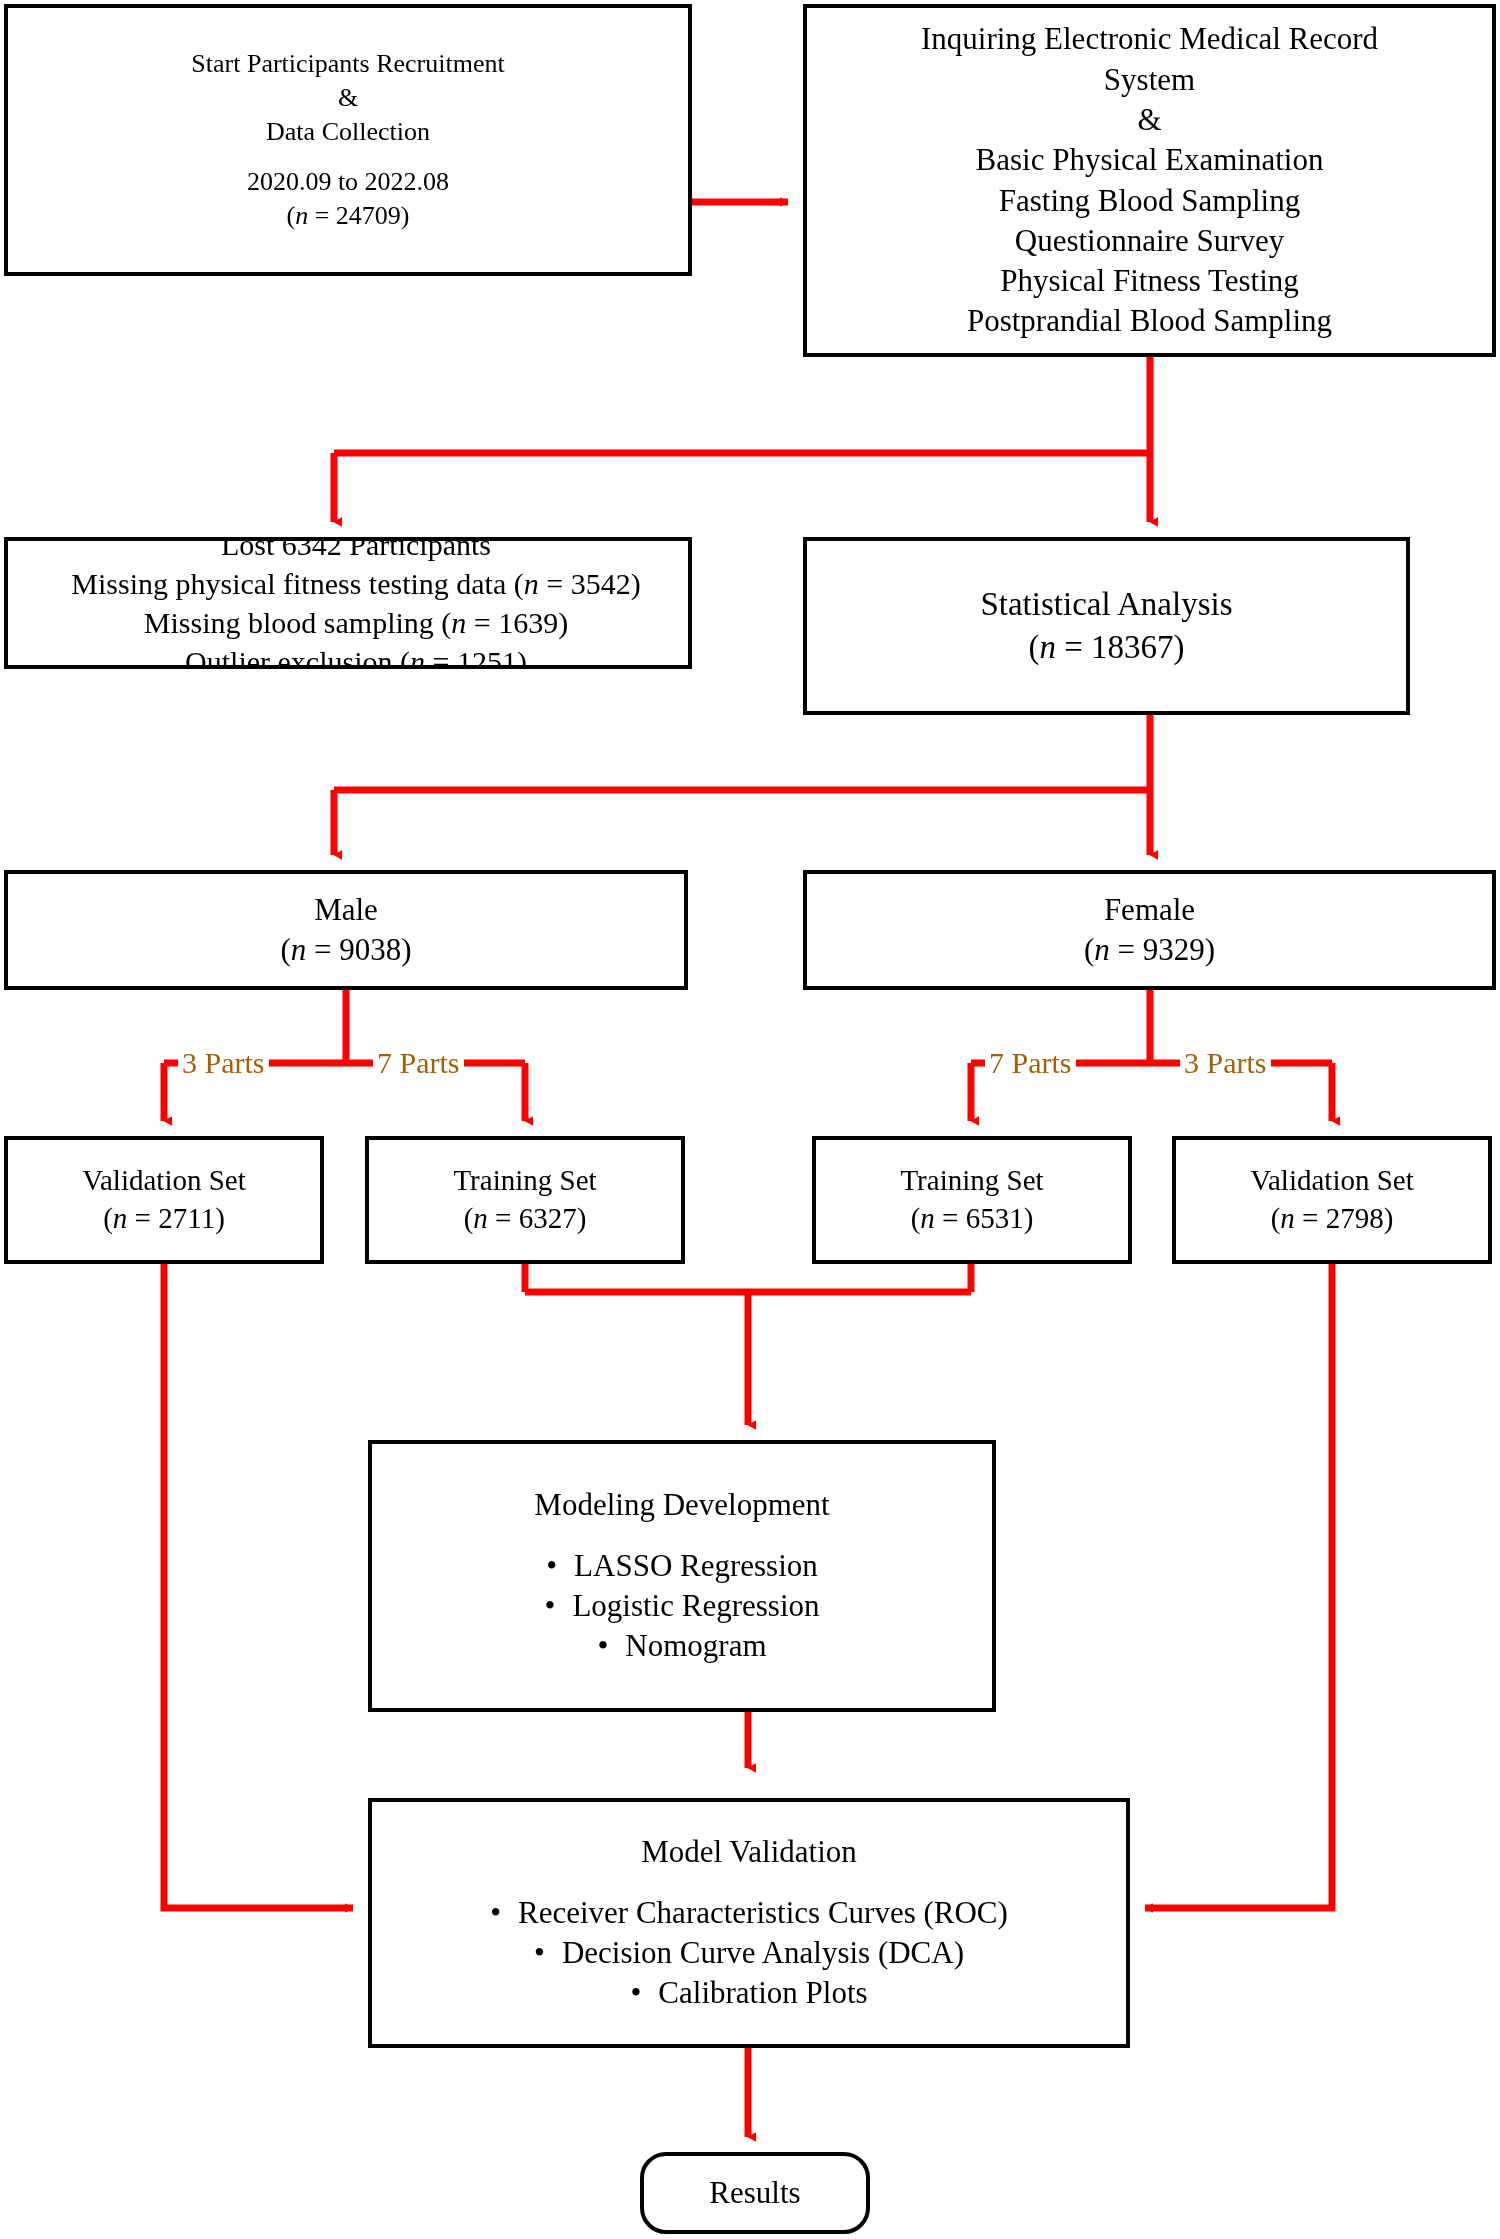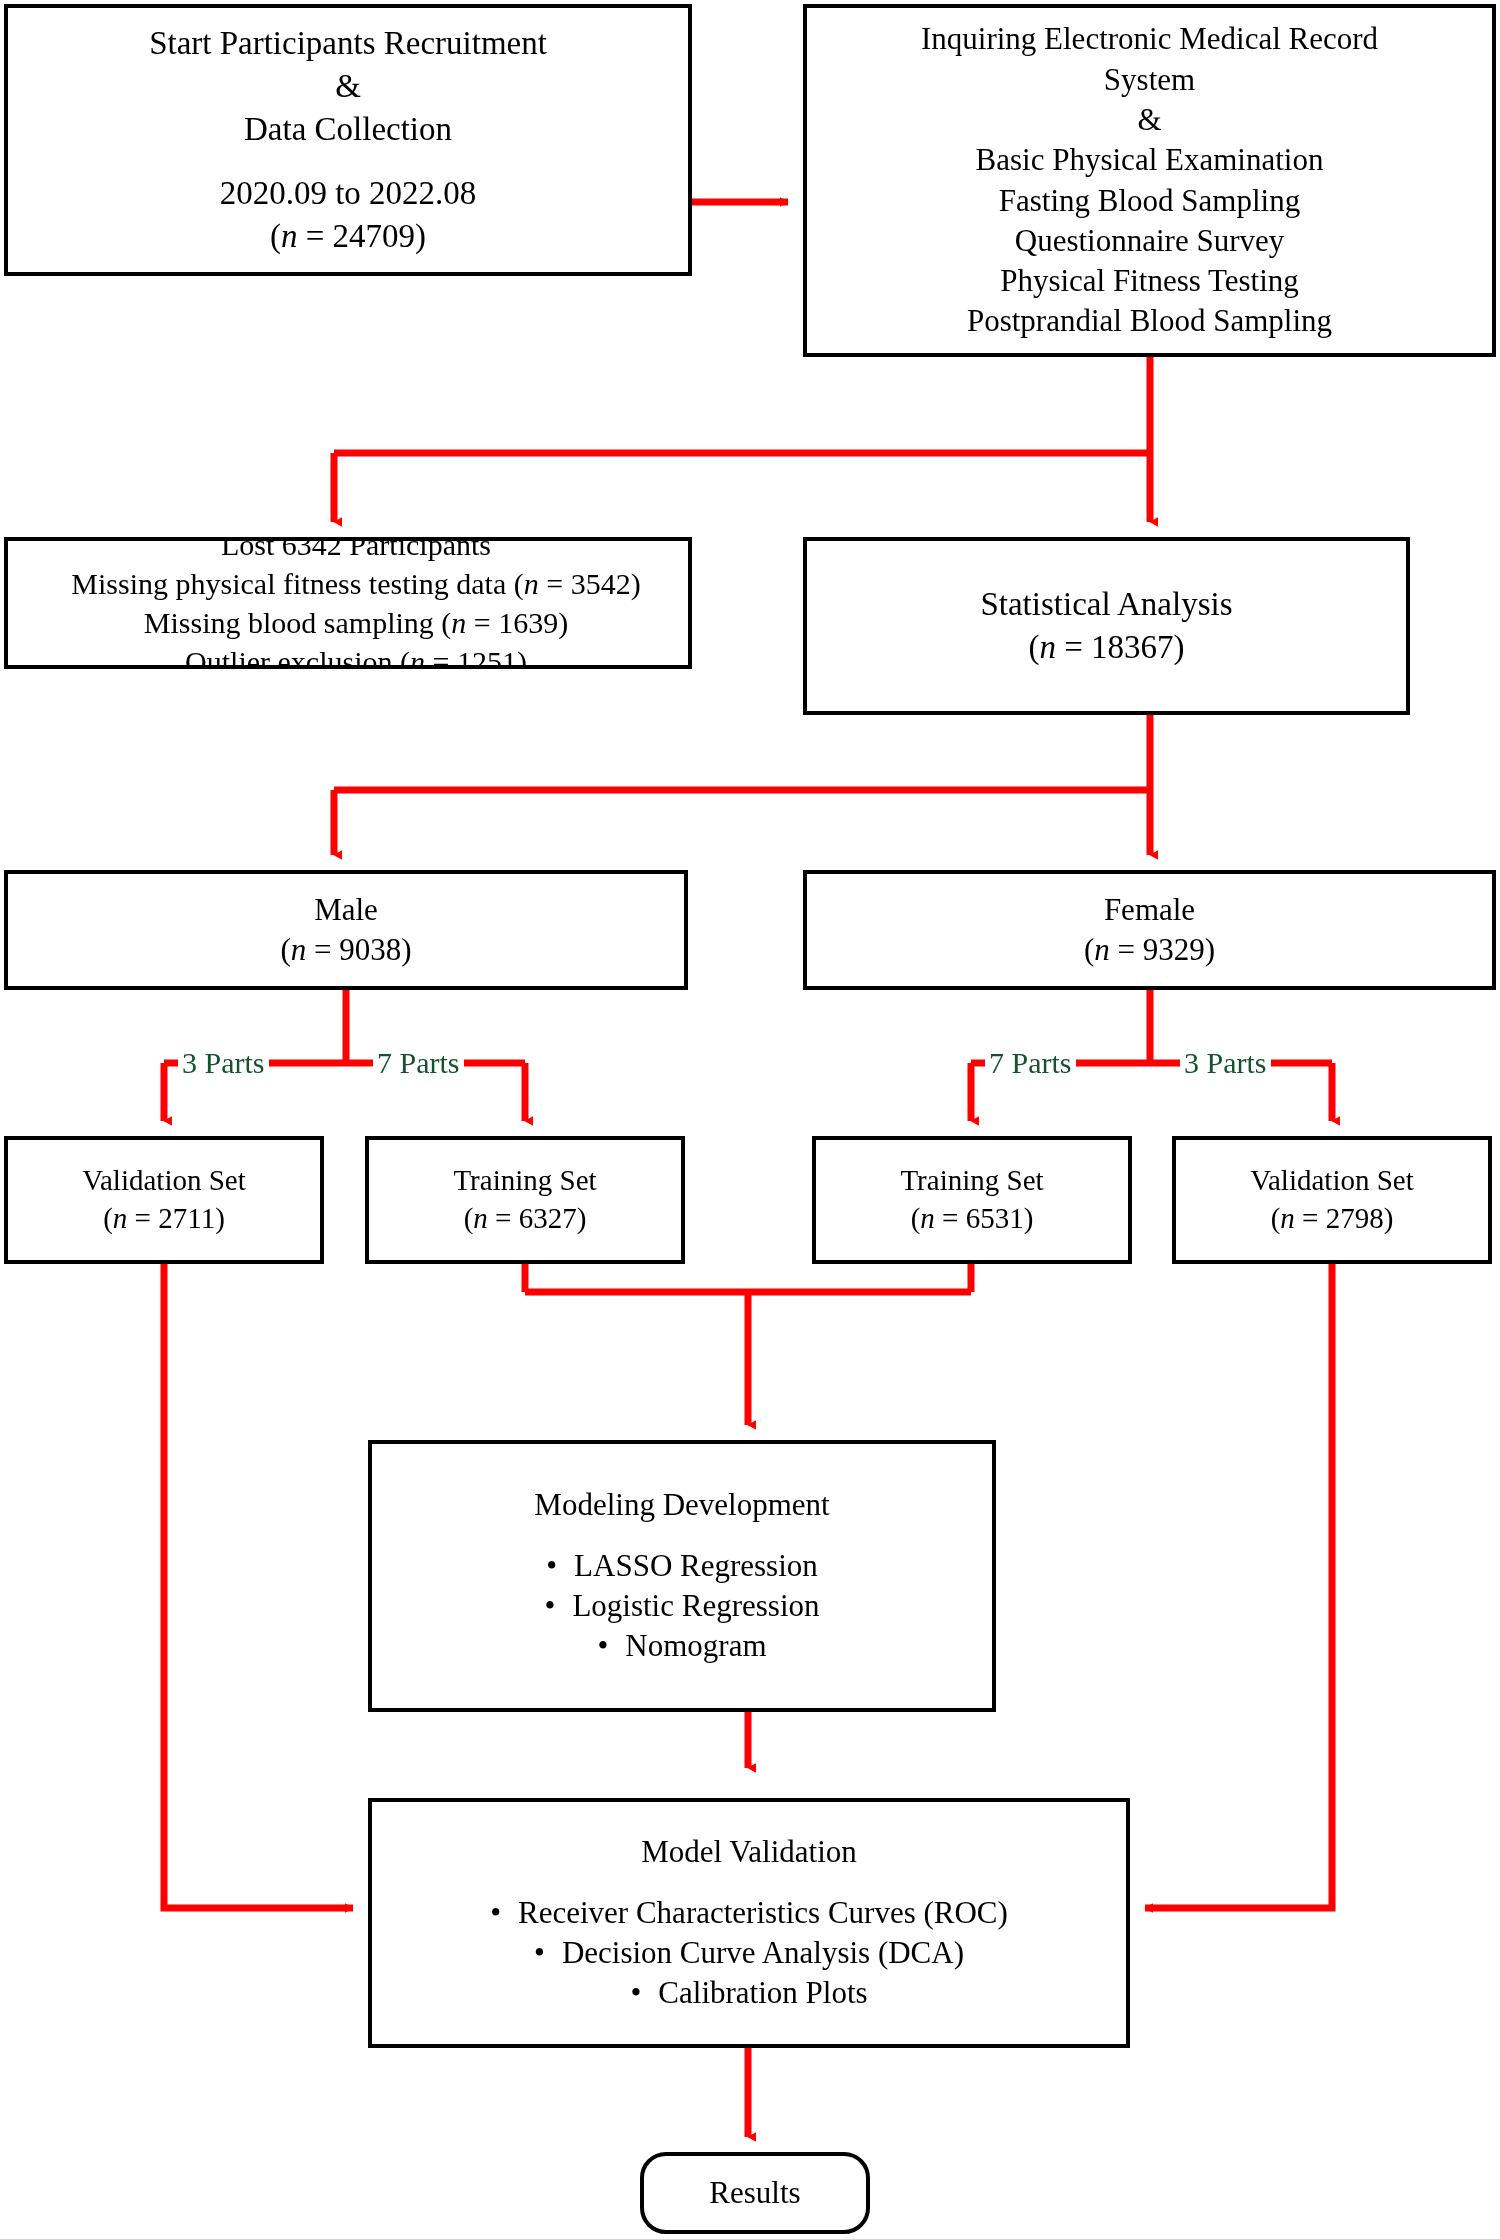--- a/index.html
+++ b/index.html
@@ -61,29 +61,29 @@
   }
   .bullets li::before {
     content: "\2022";
     display: inline-block;
     margin-right: 0.55em;
   }
   .edge-label {
     position: absolute;
     font-family: "Liberation Serif", "DejaVu Serif", serif;
     font-size: 30px;
-    color: #14532d;
+    color: #a16207;
     background: #ffffff;
     white-space: nowrap;
     padding: 0 4px;
     line-height: 1;
   }
 
   
-  #node-recruitment   { left: 4px;   top: 4px;    width: 688px;  height: 272px;  font-size: 33px; }
+  #node-recruitment   { left: 4px;   top: 4px;    width: 688px;  height: 272px;  font-size: 26px; }
   #node-datasources   { left: 803px; top: 4px;    width: 693px;  height: 353px;  font-size: 31px; }
   #node-lost          { left: 4px;   top: 537px;  width: 688px;  height: 132px;  font-size: 30px; padding-left: 16px; }
   #node-statistical   { left: 803px; top: 537px;  width: 607px;  height: 178px;  font-size: 33px; }
   #node-male          { left: 4px;   top: 870px;  width: 684px;  height: 120px;  font-size: 31px; }
   #node-female        { left: 803px; top: 870px;  width: 693px;  height: 120px;  font-size: 31px; }
   #node-val-male      { left: 4px;   top: 1136px; width: 320px;  height: 128px;  font-size: 29px; }
   #node-train-male    { left: 365px; top: 1136px; width: 320px;  height: 128px;  font-size: 29px; }
   #node-train-female  { left: 812px; top: 1136px; width: 320px;  height: 128px;  font-size: 29px; }
   #node-val-female    { left: 1172px;top: 1136px; width: 320px;  height: 128px;  font-size: 29px; }
   #node-modeling      { left: 368px; top: 1440px; width: 628px;  height: 272px;  font-size: 31px; }

